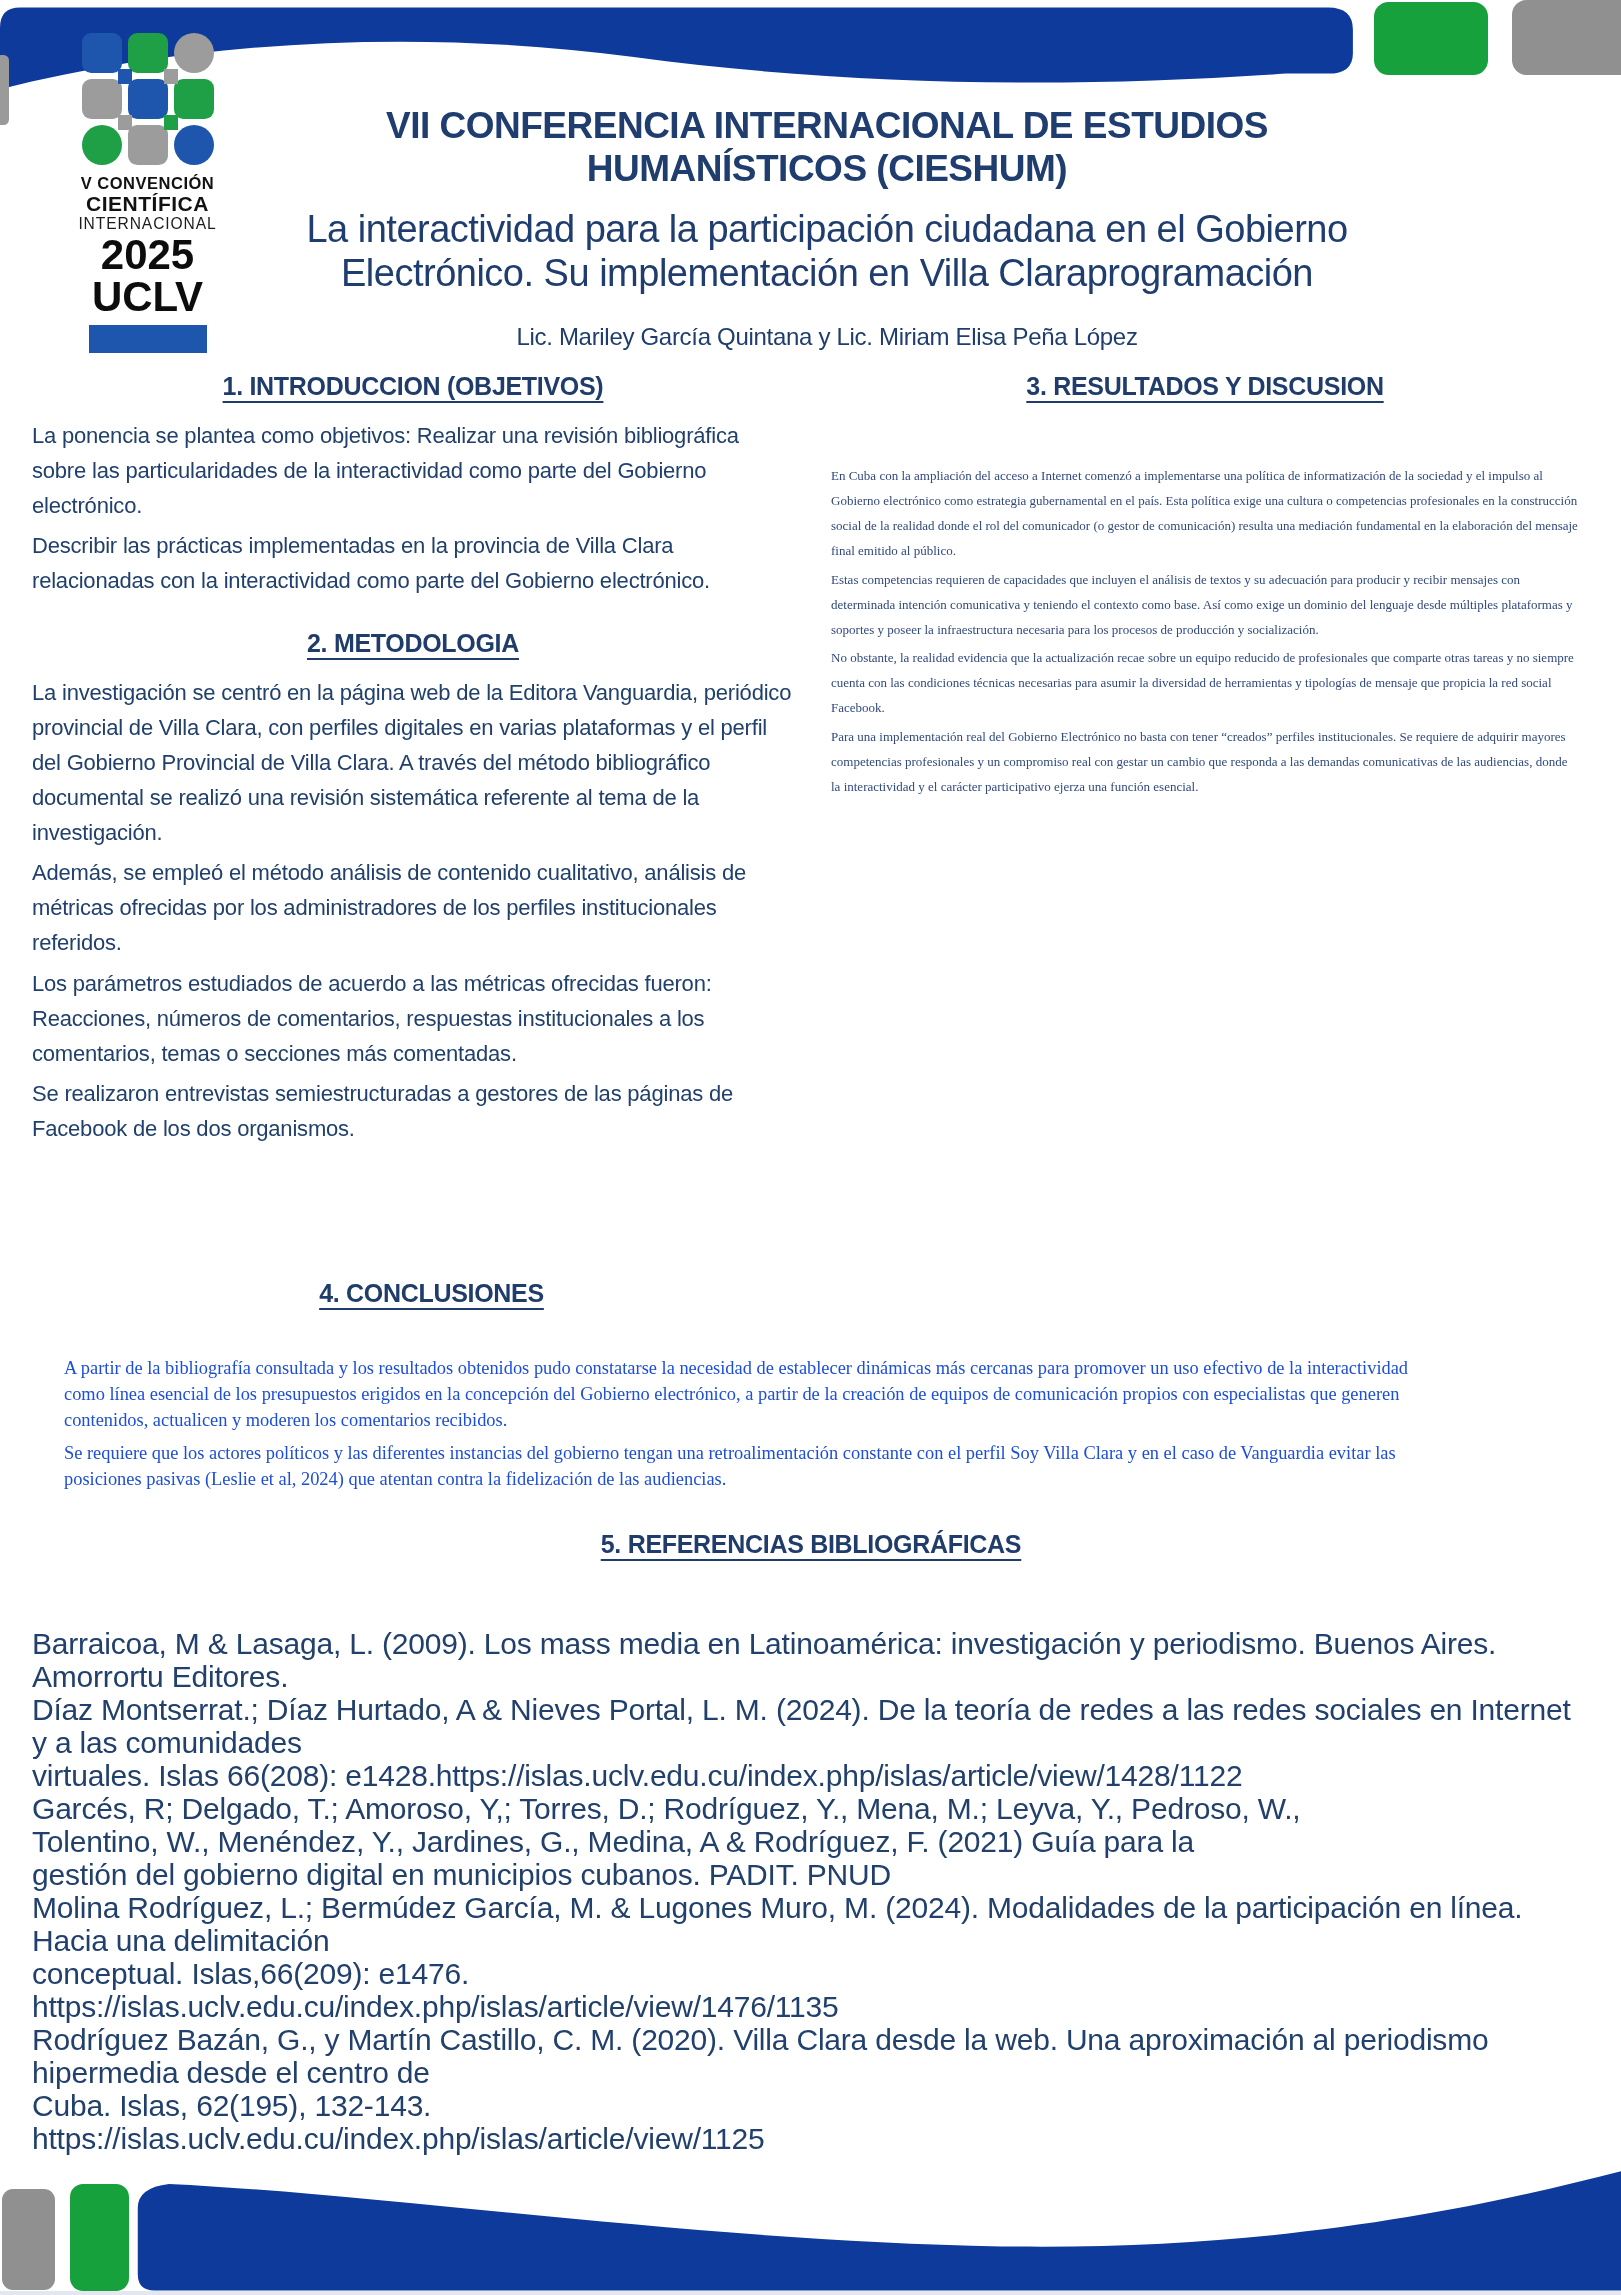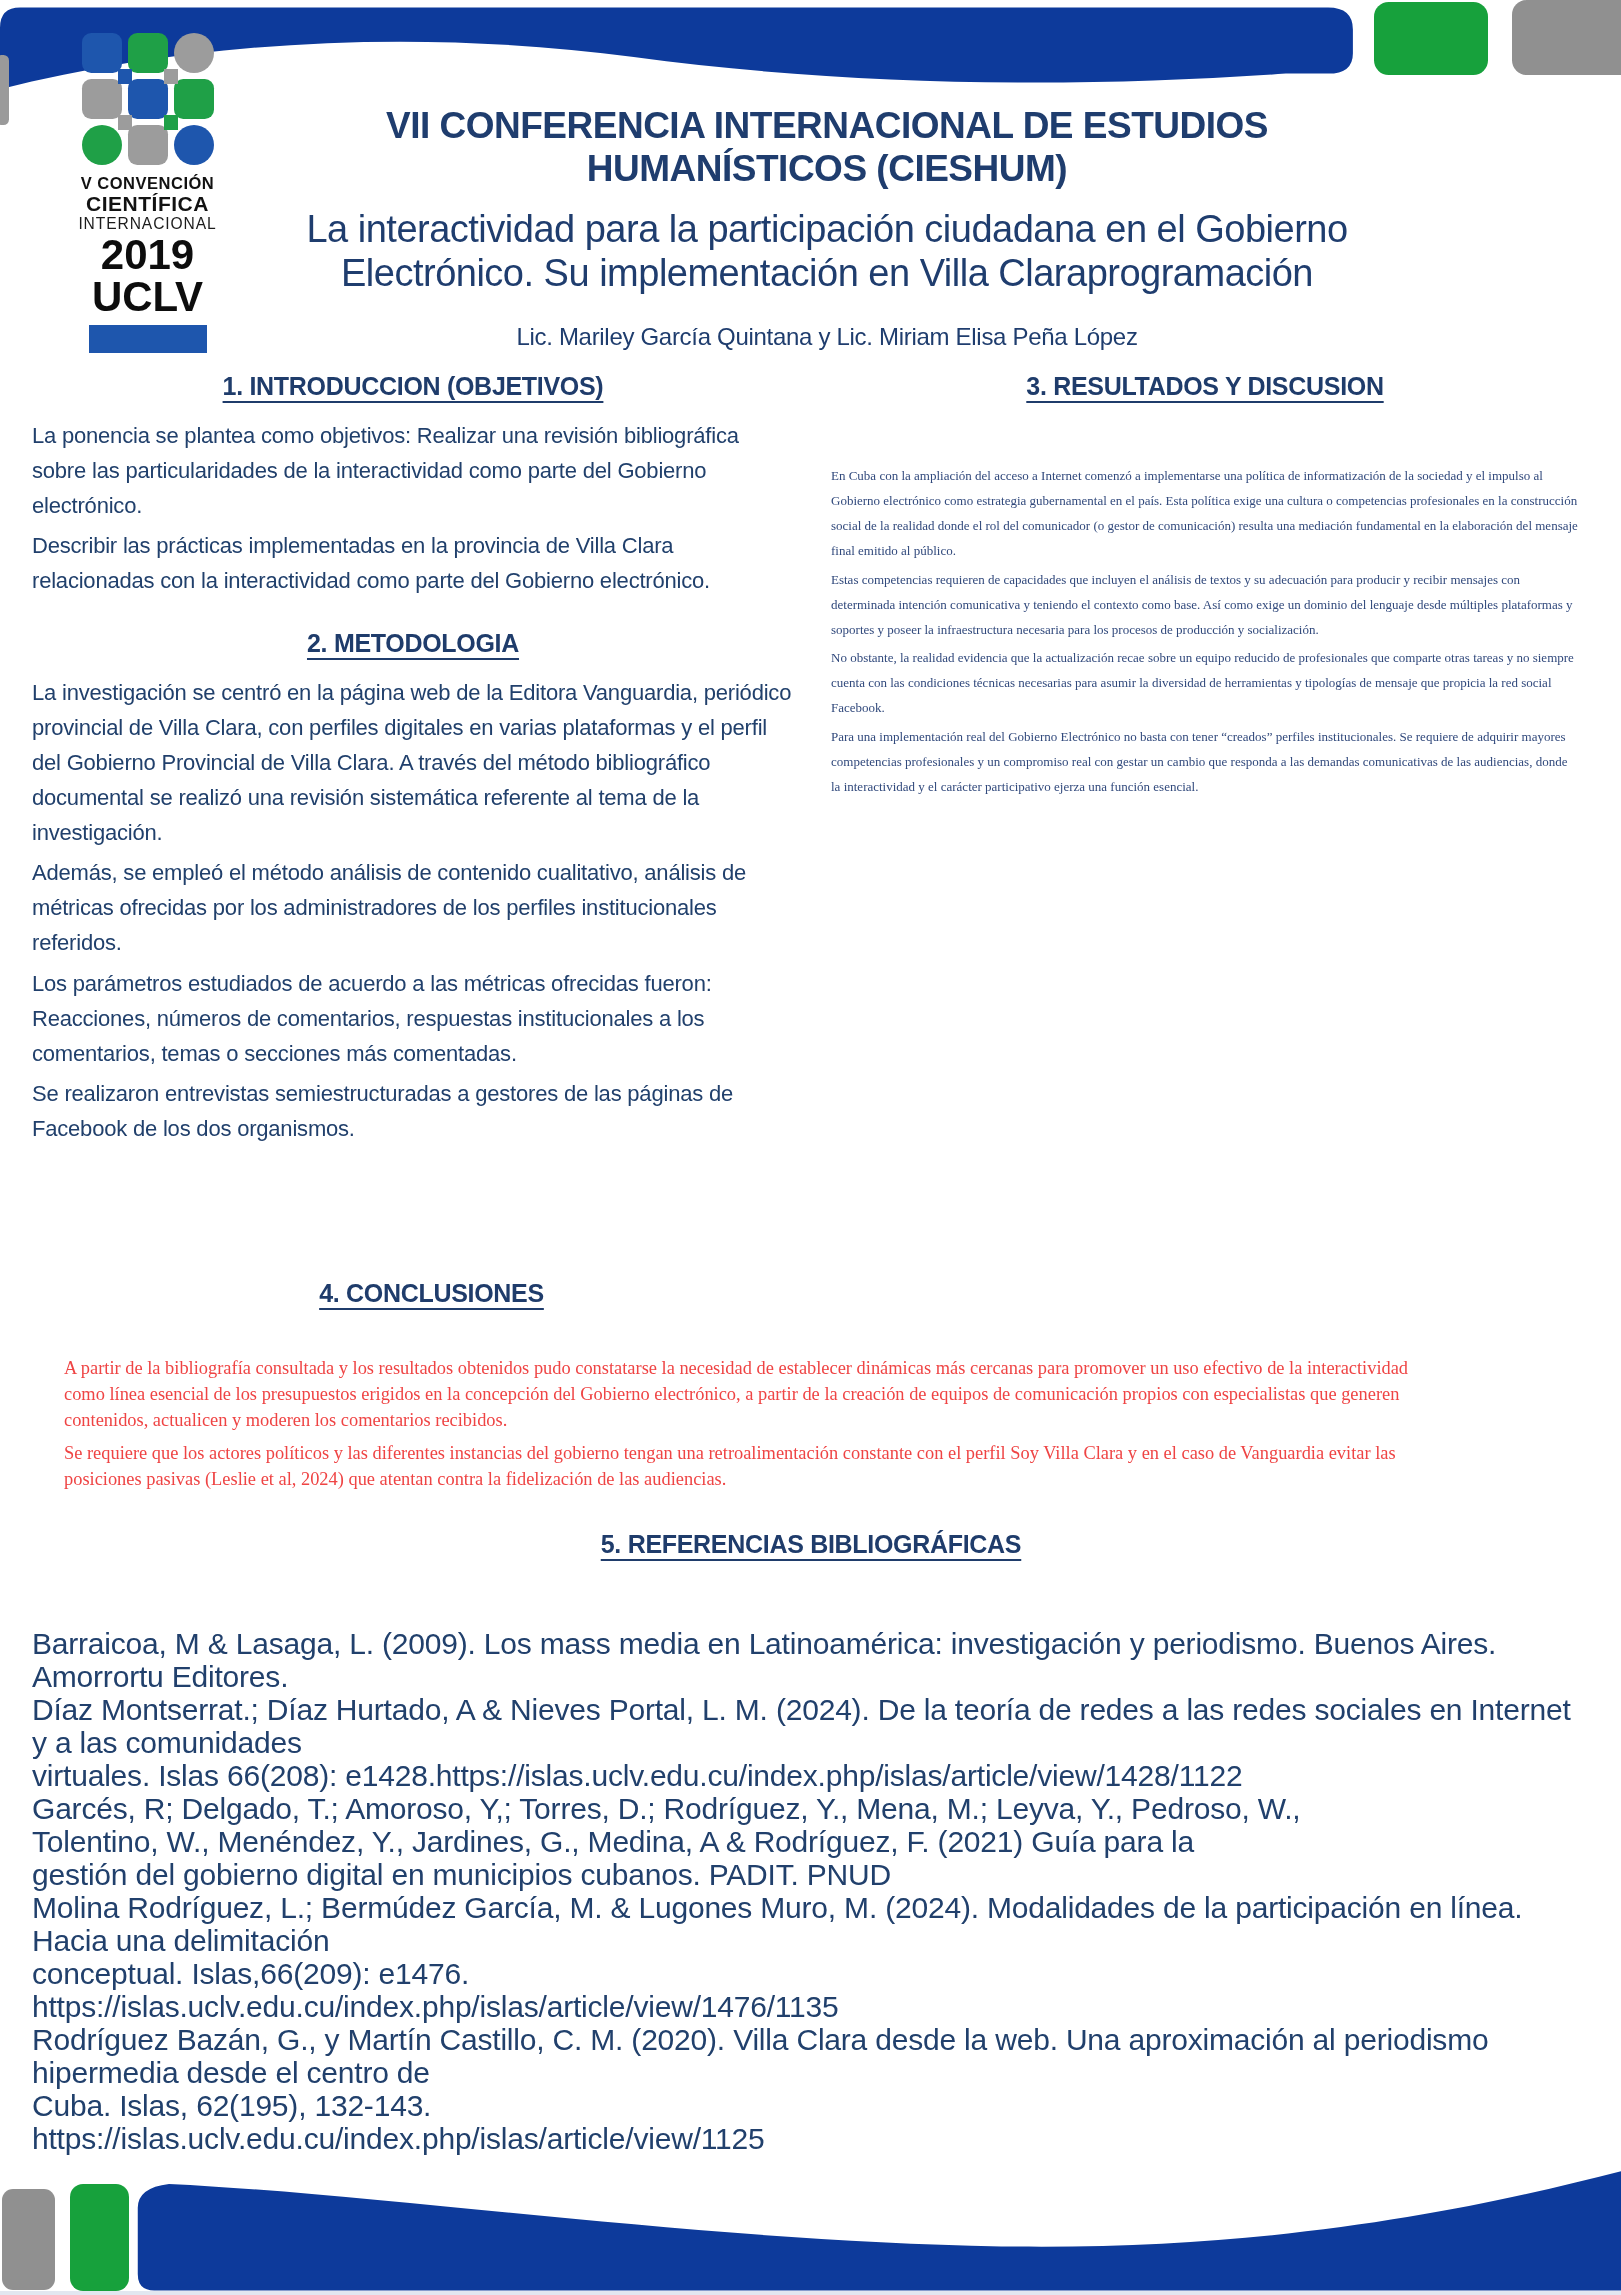--- a/index.html
+++ b/index.html
@@ -50,21 +50,21 @@
   .col-left .body{margin-top:16.5px;font-size:22px;line-height:35px;color:#21406c;letter-spacing:-0.2px;}
   .col-left .body p{margin:0 0 5.5px 0;}
   .met-h{margin-top:31px;}
   .col-right{position:absolute;left:831px;top:372px;width:748px;}
   .col-right .body{margin-top:62px;font-family:"Liberation Serif", serif;font-size:13px;line-height:25px;color:#31497c;}
   .col-right .body p{margin:0 0 3.7px 0;}
   
   .conc-head{position:absolute;left:32px;top:1279px;width:799px;}
   .conc-body{
     position:absolute;left:64px;top:1355px;width:1359px;
-    font-family:"Liberation Serif", serif;font-size:18.4px;line-height:26px;color:#ef4444;
+    font-family:"Liberation Serif", serif;font-size:18.4px;line-height:26px;color:#1d4ed8;
   }
   .conc-body p{margin:0 0 7.3px 0;}
   
   .ref-head{position:absolute;left:0;top:1530px;width:1622px;}
   .ref-body{position:absolute;left:32px;top:1627px;width:1561px;font-size:30px;line-height:33px;color:#21406c;letter-spacing:-0.2px;}
   .ref-line{white-space:pre-wrap;}
 </style>
 </head>
 <body>
 
@@ -89,21 +89,21 @@
       <div class="cell rsq c-gray" style="left:46px;top:92px"></div>
       <div class="cell circ c-blue" style="left:92px;top:92px"></div>
       <div class="conn c-blue" style="left:36px;top:36px"></div>
       <div class="conn c-gray" style="left:82px;top:36px"></div>
       <div class="conn c-gray" style="left:36px;top:82px"></div>
       <div class="conn c-green" style="left:82px;top:82px"></div>
     </div>
     <div class="logo-l1">V CONVENCIÓN</div>
     <div class="logo-l2">CIENTÍFICA</div>
     <div class="logo-l3">INTERNACIONAL</div>
-    <div class="logo-year">2019</div>
+    <div class="logo-year">2025</div>
     <div class="logo-org">UCLV</div>
     <div class="logo-bar"></div>
   </div>
 
   <div class="titleblock">
     <div class="conf-title">VII CONFERENCIA INTERNACIONAL DE ESTUDIOS HUMANÍSTICOS (CIESHUM)</div>
     <div class="poster-title">La interactividad para la participación ciudadana en el Gobierno Electrónico. Su implementación en Villa Claraprogramación</div>
     <div class="authors">Lic. Mariley García Quintana y Lic. Miriam Elisa Peña López</div>
   </div>
 

